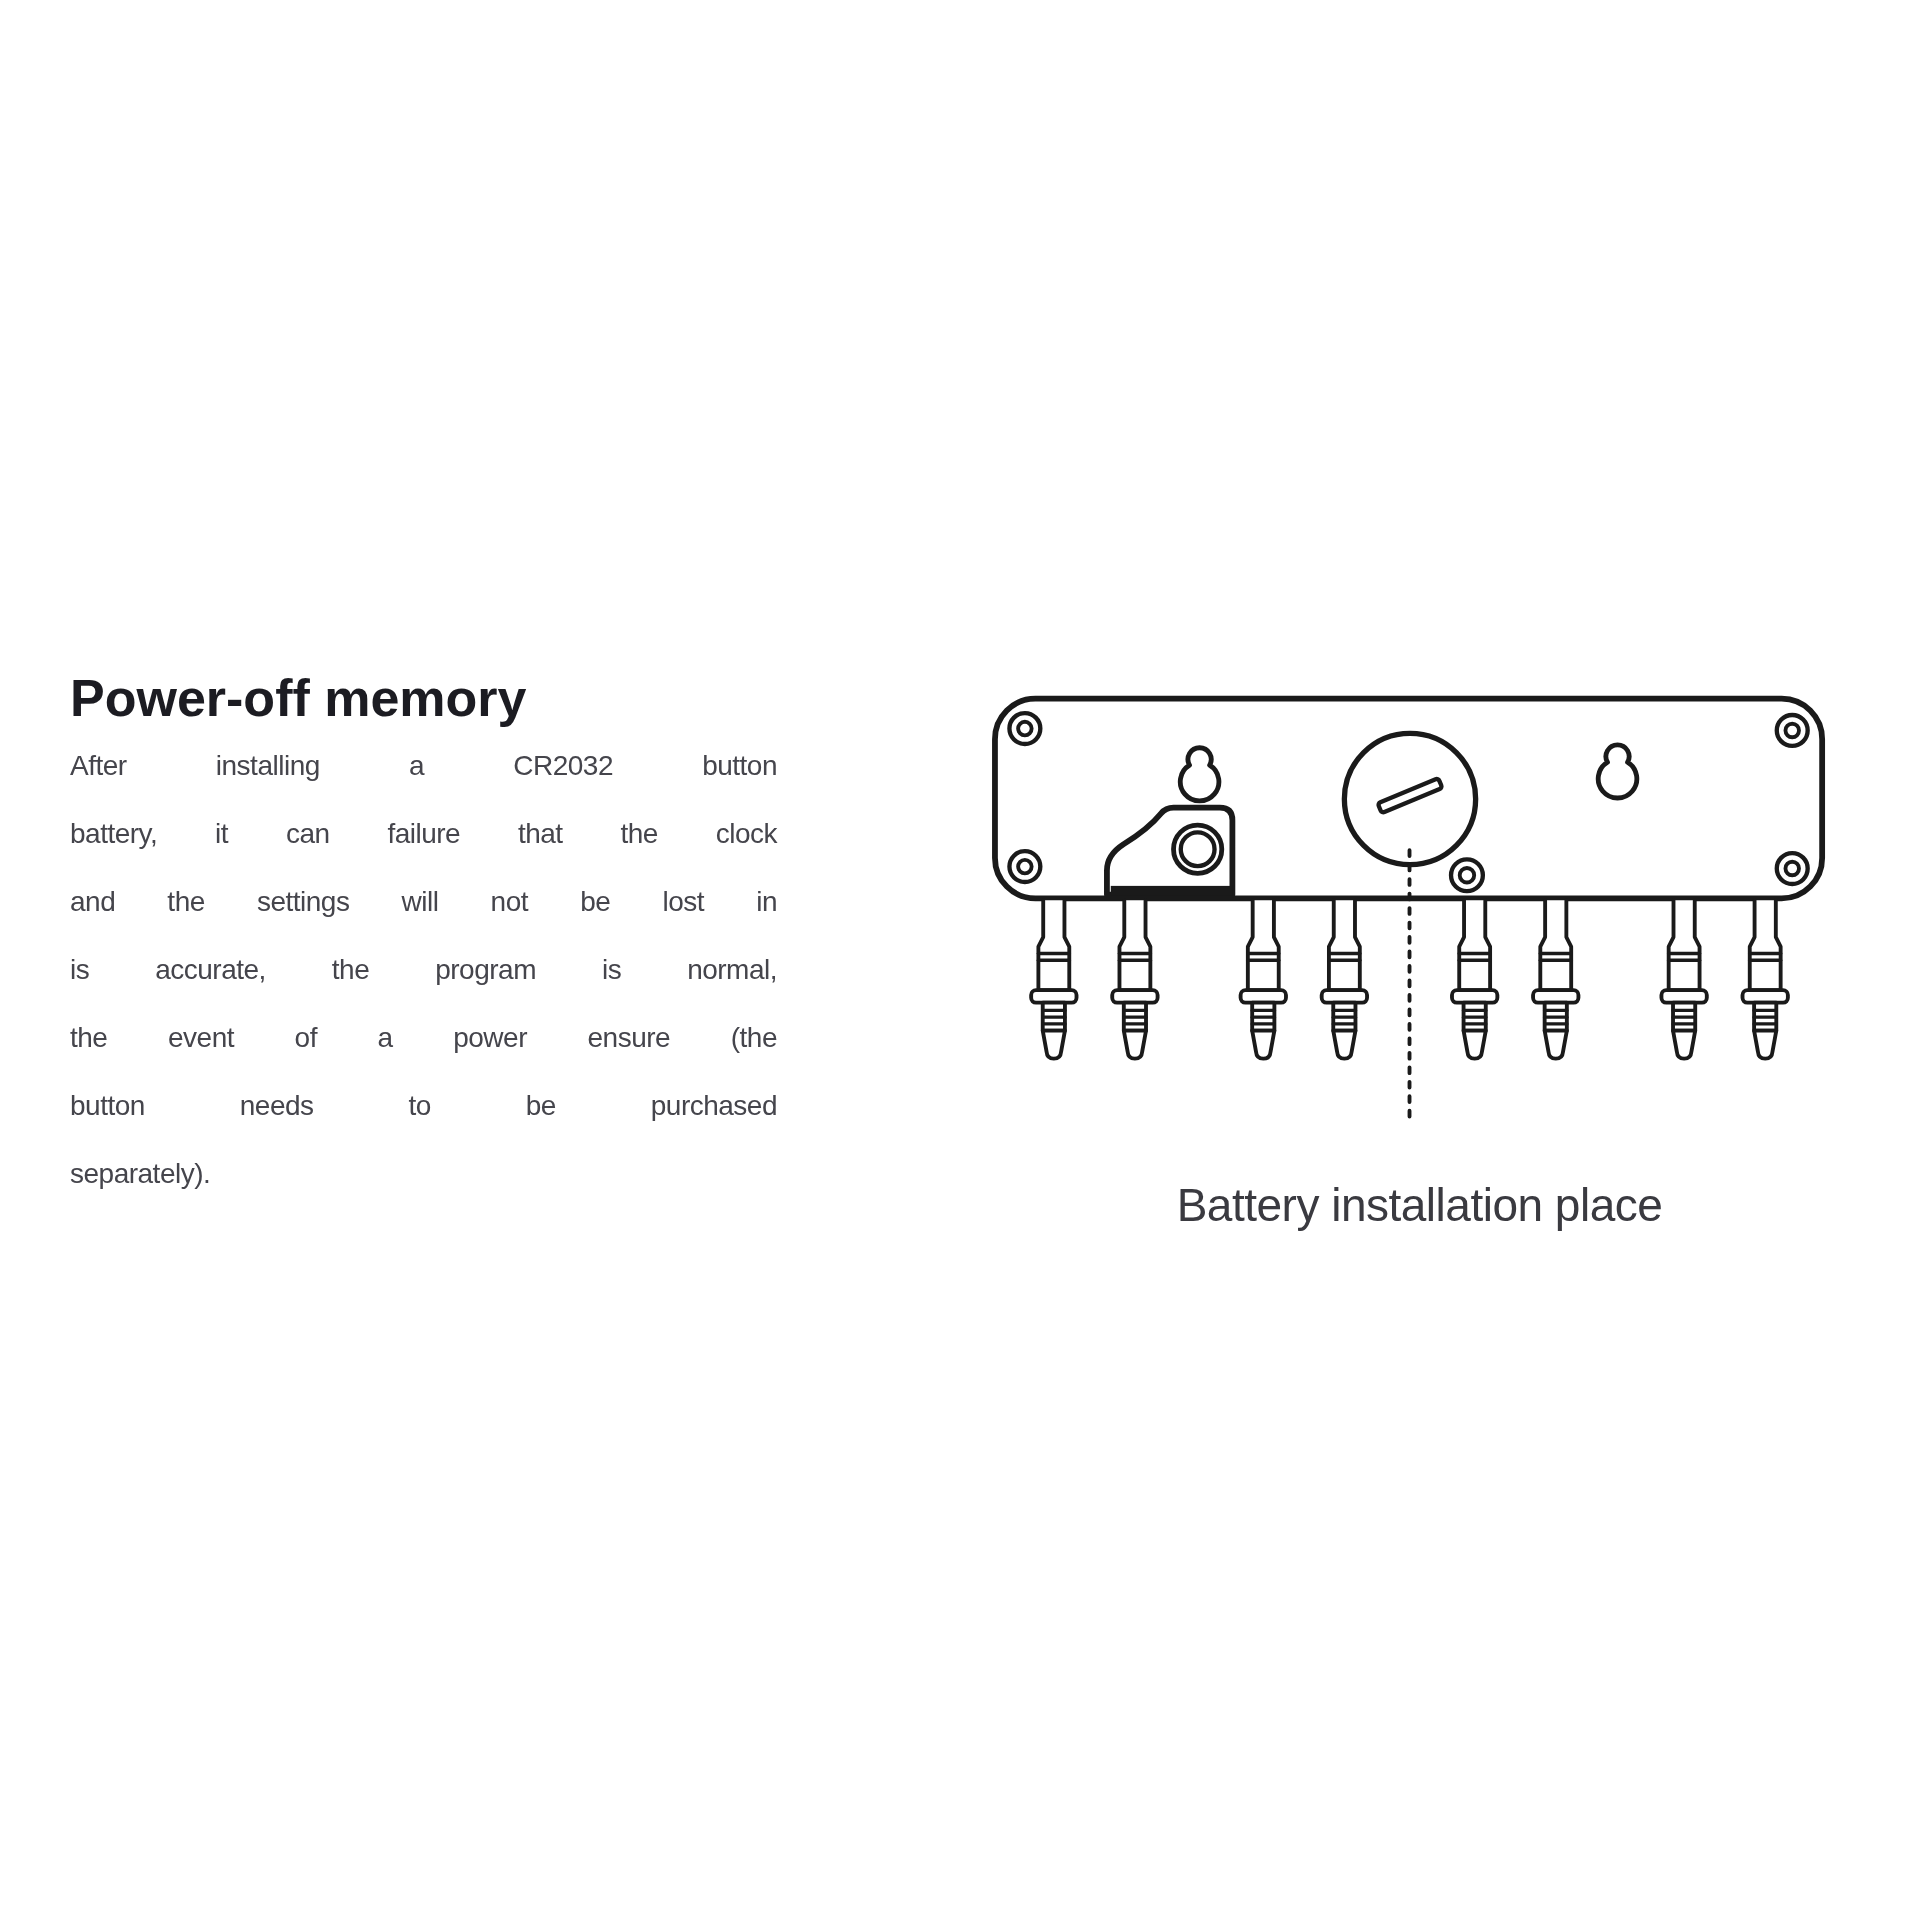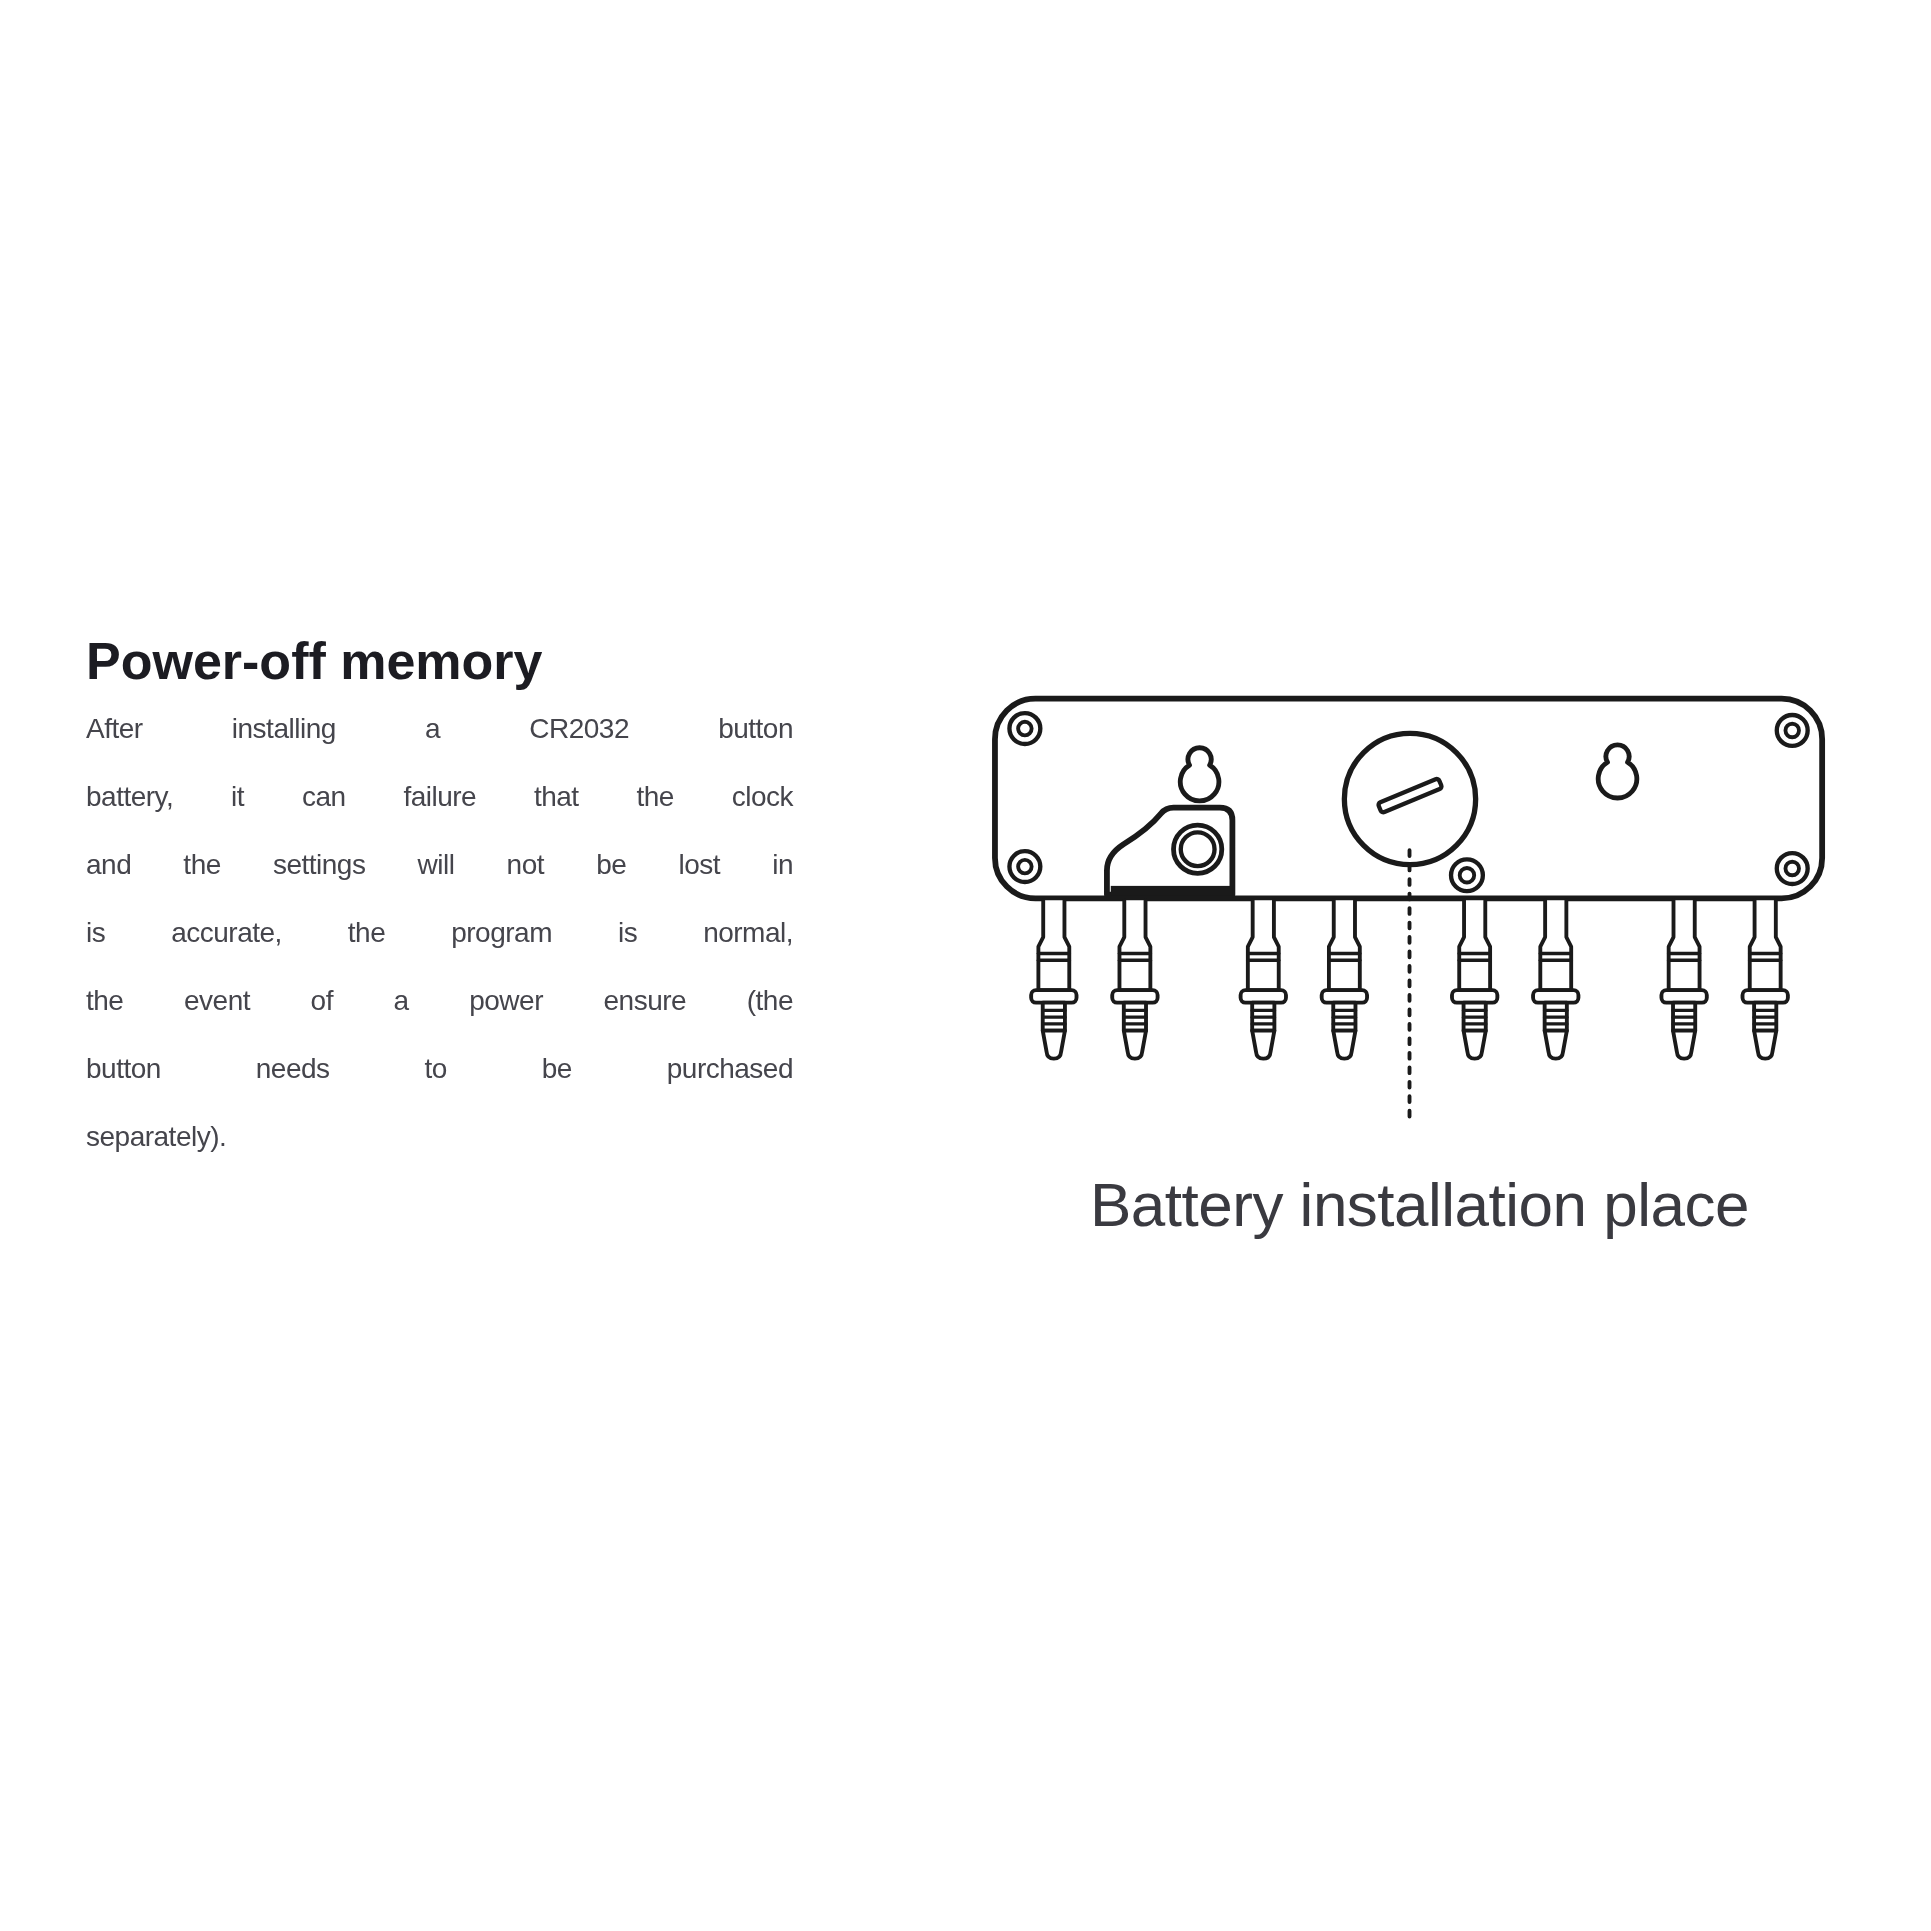--- a/index.html
+++ b/index.html
@@ -1,34 +1,34 @@
 <!DOCTYPE html>
 <html><head>
 <meta charset="utf-8">
 <style>
   html,body{margin:0;padding:0;background:#fff;}
   .page{
     position:relative;width:1931px;height:1931px;background:#ffffff;
     overflow:hidden;font-family:"Liberation Sans", sans-serif;
   }
   .text-block{
-    position:absolute;left:70px;top:627px;width:707px;color:#414147;margin-left:16px;
+    position:absolute;left:70px;top:664px;width:707px;color:#414147;
   }
   .heading{
     font-size:52px;font-weight:bold;line-height:68px;color:#1c1c22;
     letter-spacing:0px;white-space:nowrap;
   }
   .jline{
     font-size:28px;line-height:68px;letter-spacing:-0.5px;
     text-align:justify;text-align-last:justify;color:#45454c;
   }
   .jlast{text-align-last:left;}
   .caption{
     position:absolute;left:1072px;top:1170px;width:695px;
-    font-size:62px;line-height:70px;letter-spacing:-0.5px;
+    font-size:46px;line-height:70px;letter-spacing:-0.5px;
     text-align:center;color:#3a3a40;
   }
   .diagram-wrap{position:absolute;left:966px;top:657px;width:888px;height:618px;}
   .diagram-wrap svg{display:block;width:100%;height:100%;}
 </style>
 </head>
 <body>
 
 <div class="page">
 

